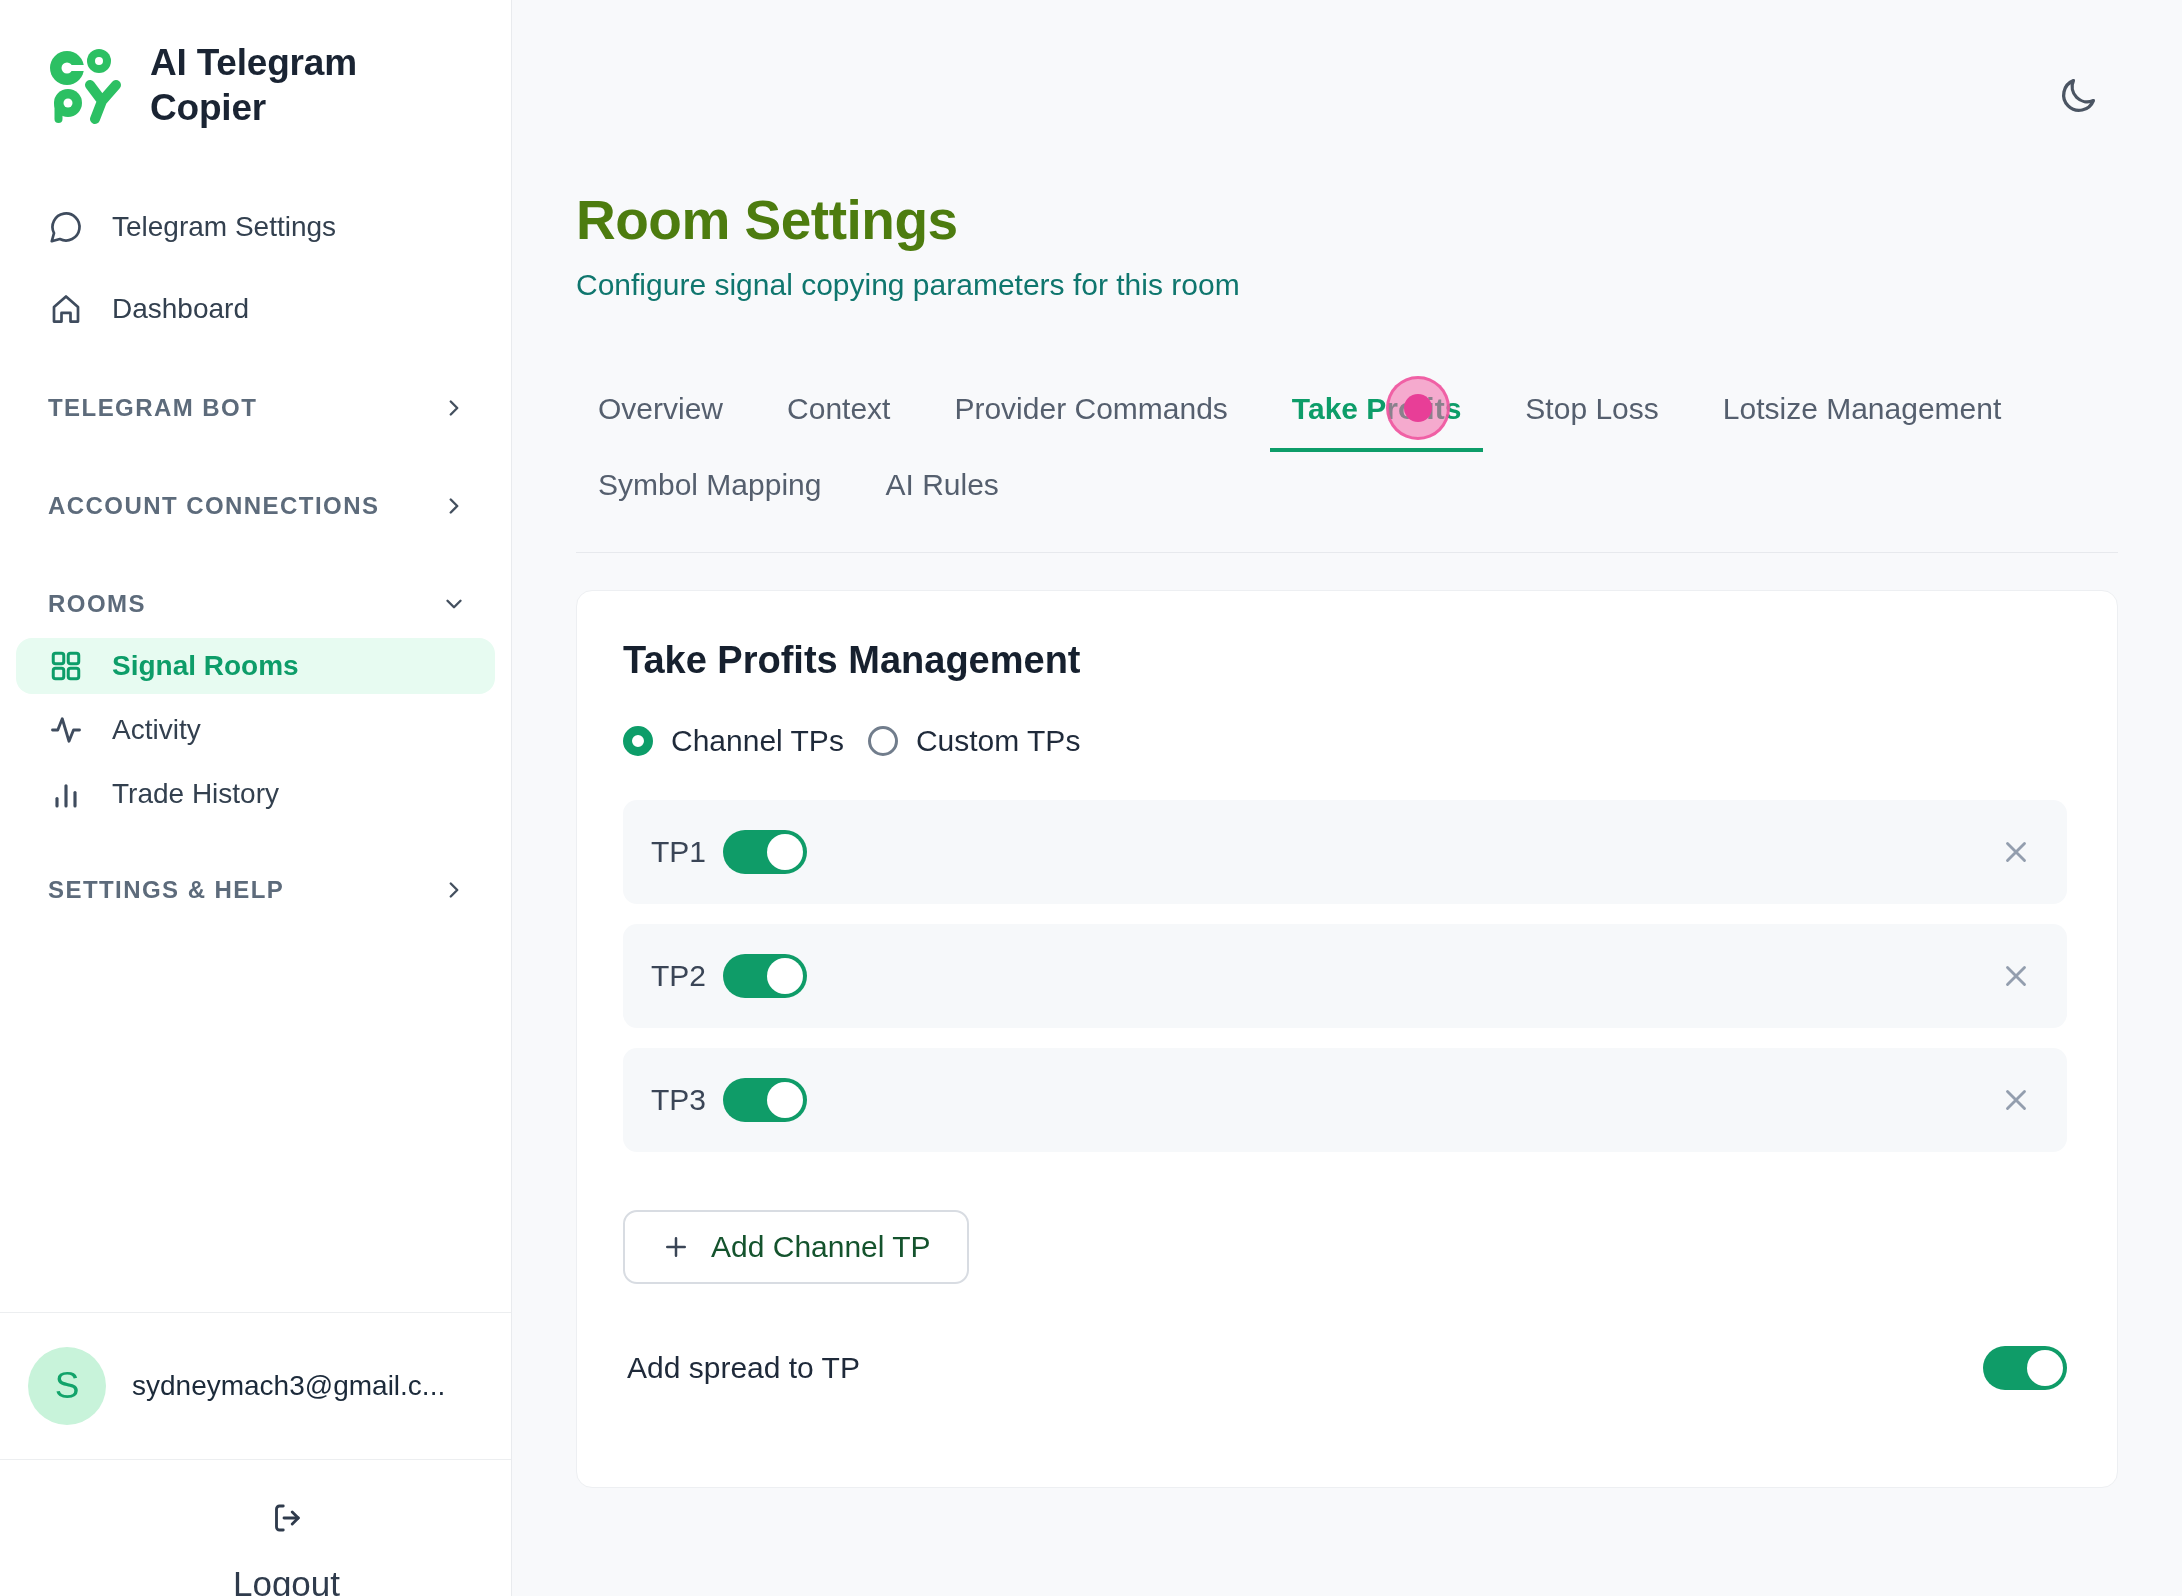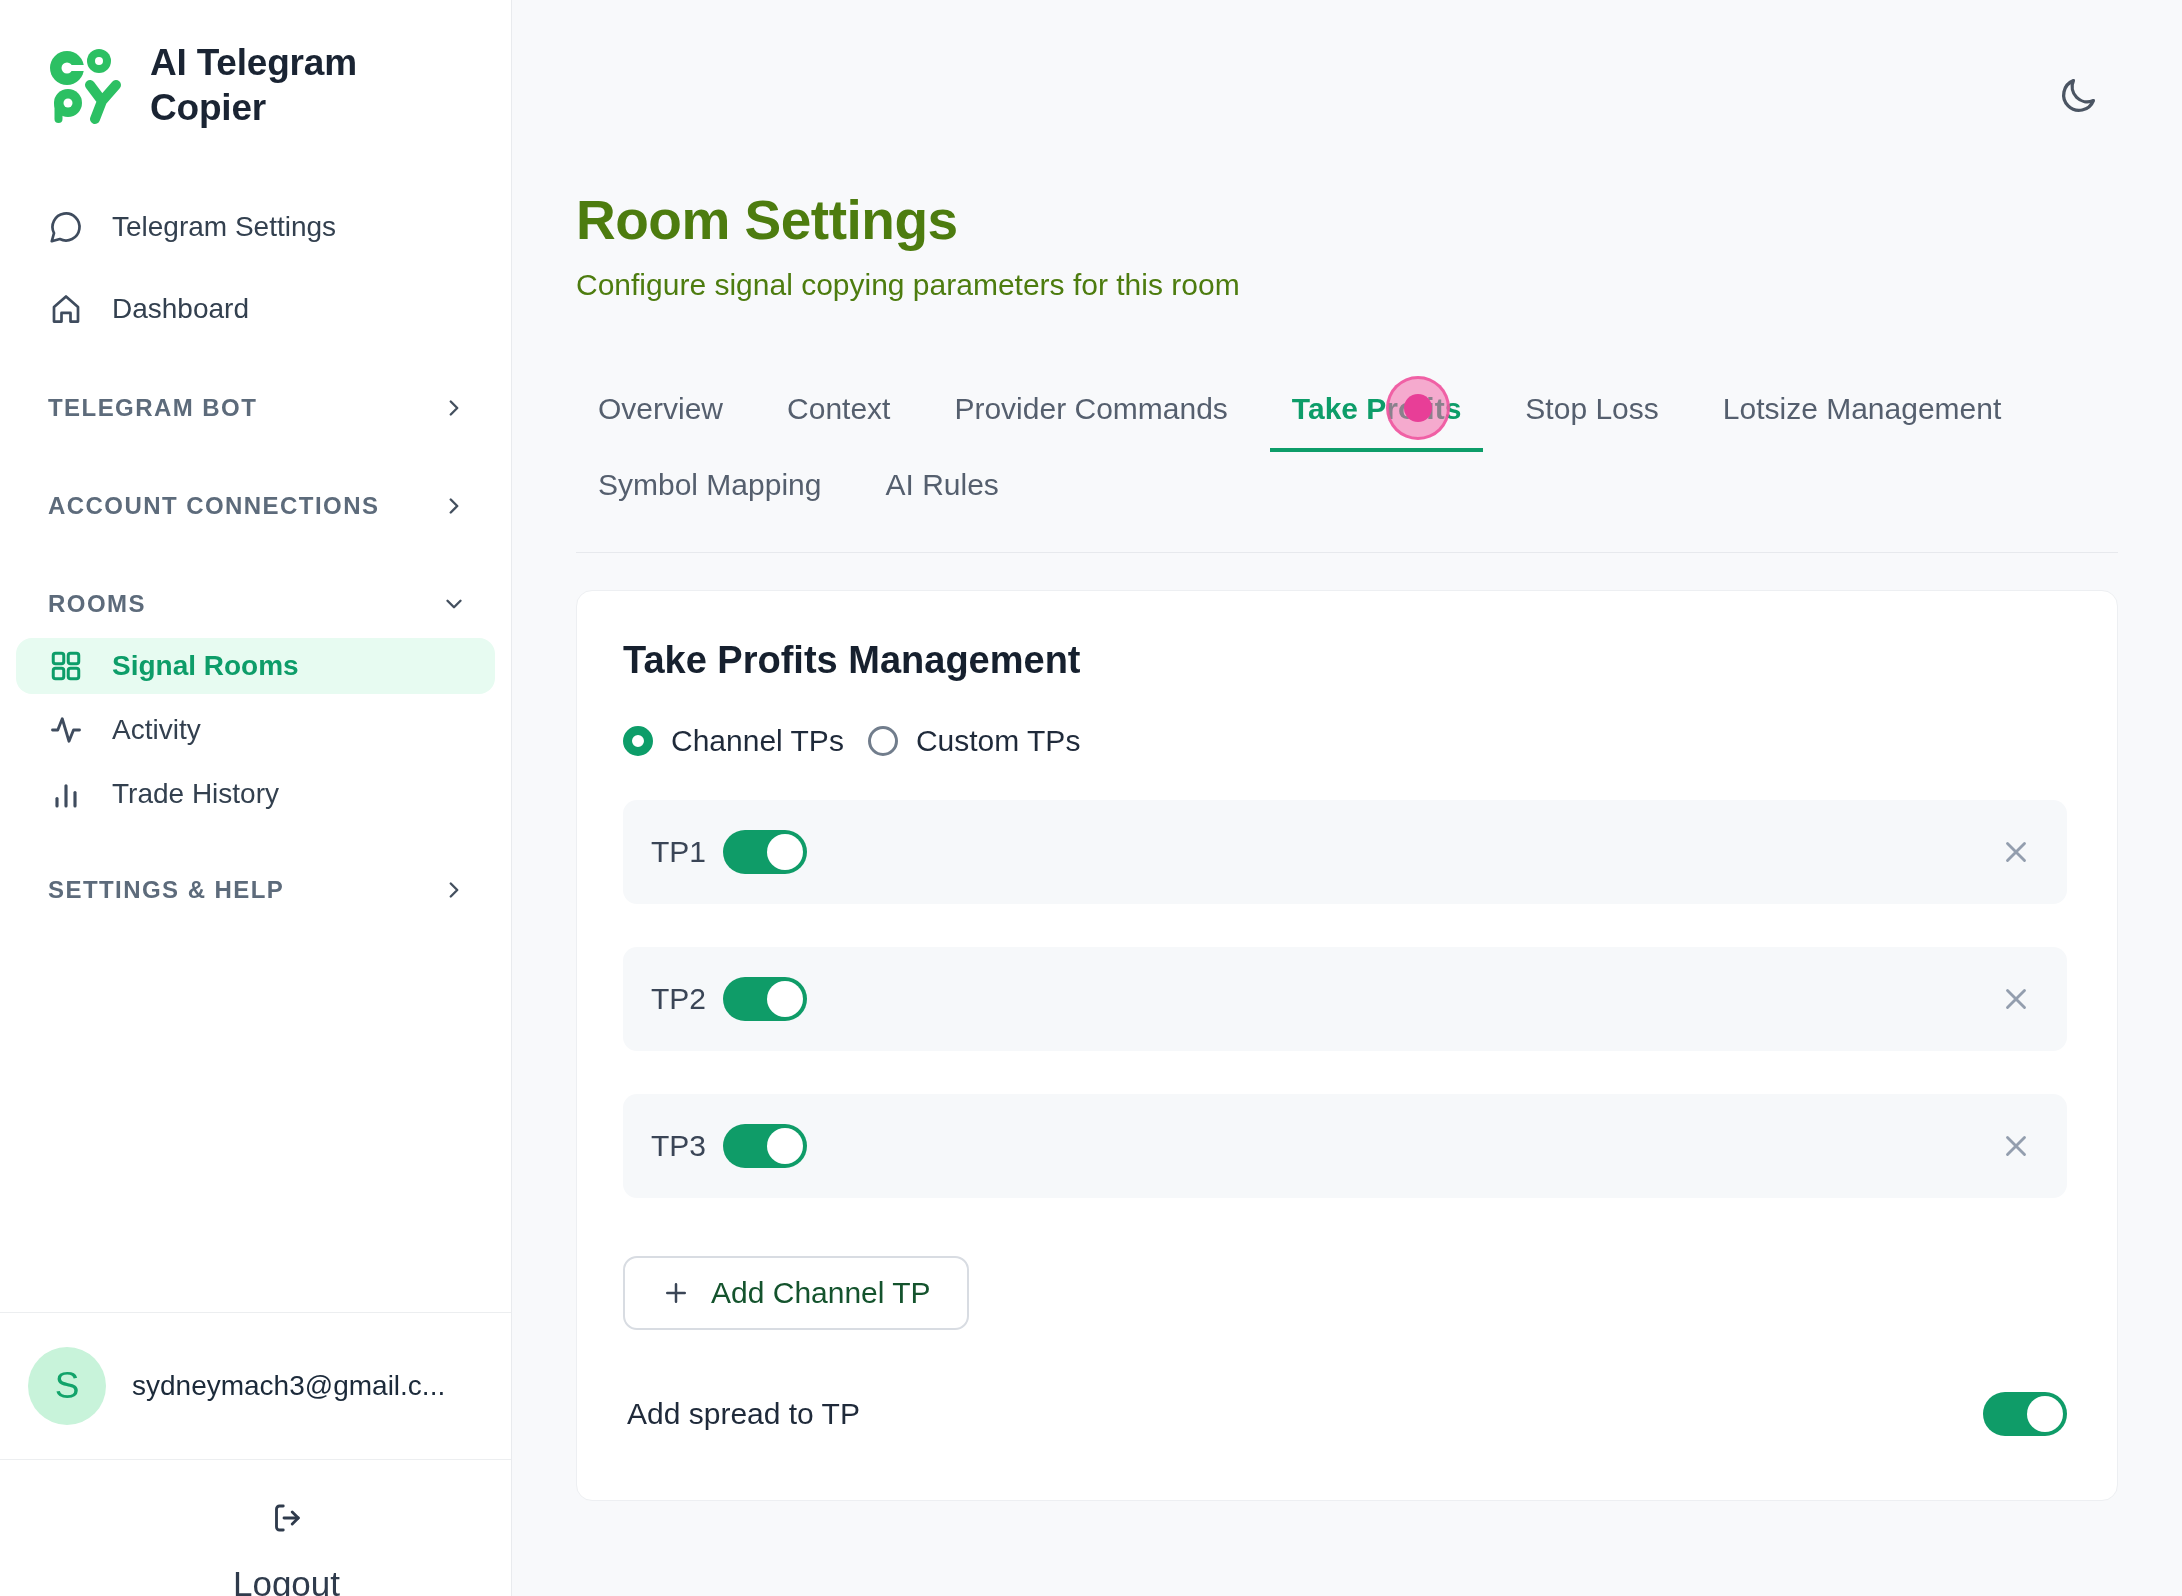--- a/index.html
+++ b/index.html
@@ -59,21 +59,21 @@
     border-top: 1px solid #eceef0; padding: 40px 0 0 62px; height: 137px;
   }
   .logout-item { display: flex; align-items: center; gap: 28px; font-size: 35px; color: #2f3b4c; cursor: pointer; flex-direction: column; }
   .logout-item .icn { width: 36px; height: 36px; }
 
   
   .main { position: absolute; left: 512px; top: 0; right: 0; bottom: 0; padding: 0 64px; }
   .theme-btn { position: absolute; top: 74px; right: 82px; width: 44px; height: 44px; color: #4b5563; cursor: pointer; }
 
   .page-title { margin-top: 188px; font-size: 55px; font-weight: bold; color: #4d7c0f; letter-spacing: -0.5px; }
-  .page-sub { margin-top: 16px; font-size: 30px; color: #4d7c0f; }
+  .page-sub { margin-top: 16px; font-size: 30px; color: #0f766e; }
 
   .tabs { margin-top: 74px; display: flex; flex-wrap: wrap; column-gap: 20px; border-bottom: 1px solid #e7e9ed; padding-bottom: 24px; }
   .tab {
     font-size: 30px; color: #555f6e; font-weight: 500;
     padding: 16px 22px 22px 22px; cursor: pointer; white-space: nowrap;
     border-bottom: 4px solid transparent;
   }
   .tab.active { color: #0d9d69; font-weight: 600; border-bottom-color: #0d9d69; }
 
   
@@ -92,21 +92,21 @@
   }
   .card-title { font-size: 38px; font-weight: bold; color: #16202e; }
 
   .radio-row { margin-top: 42px; display: flex; align-items: center; gap: 24px; }
   .radio-opt { display: flex; align-items: center; gap: 18px; cursor: pointer; }
   .radio-circ { width: 30px; height: 30px; border-radius: 50%; background: #fff; }
   .radio-circ.on { border: 9px solid #0d9d69; }
   .radio-circ.off { border: 3px solid #717d8c; }
   .radio-label { font-size: 30px; color: #1f2a3a; }
 
-  .tp-list { margin-top: 42px; display: flex; flex-direction: column; gap: 43px; }
+  .tp-list { margin-top: 42px; display: flex; flex-direction: column; gap: 20px; }
   .tp-row {
     height: 104px; background: #f6f8fa; border-radius: 14px;
     display: flex; align-items: center; padding: 0 34px 0 28px;
   }
   .tp-label { font-size: 30px; color: #3a4556; width: 72px; }
   .toggle {
     width: 84px; height: 44px; border-radius: 22px; position: relative;
     background: #0f9c68; cursor: pointer; flex: 0 0 auto;
   }
   .toggle .knob {

